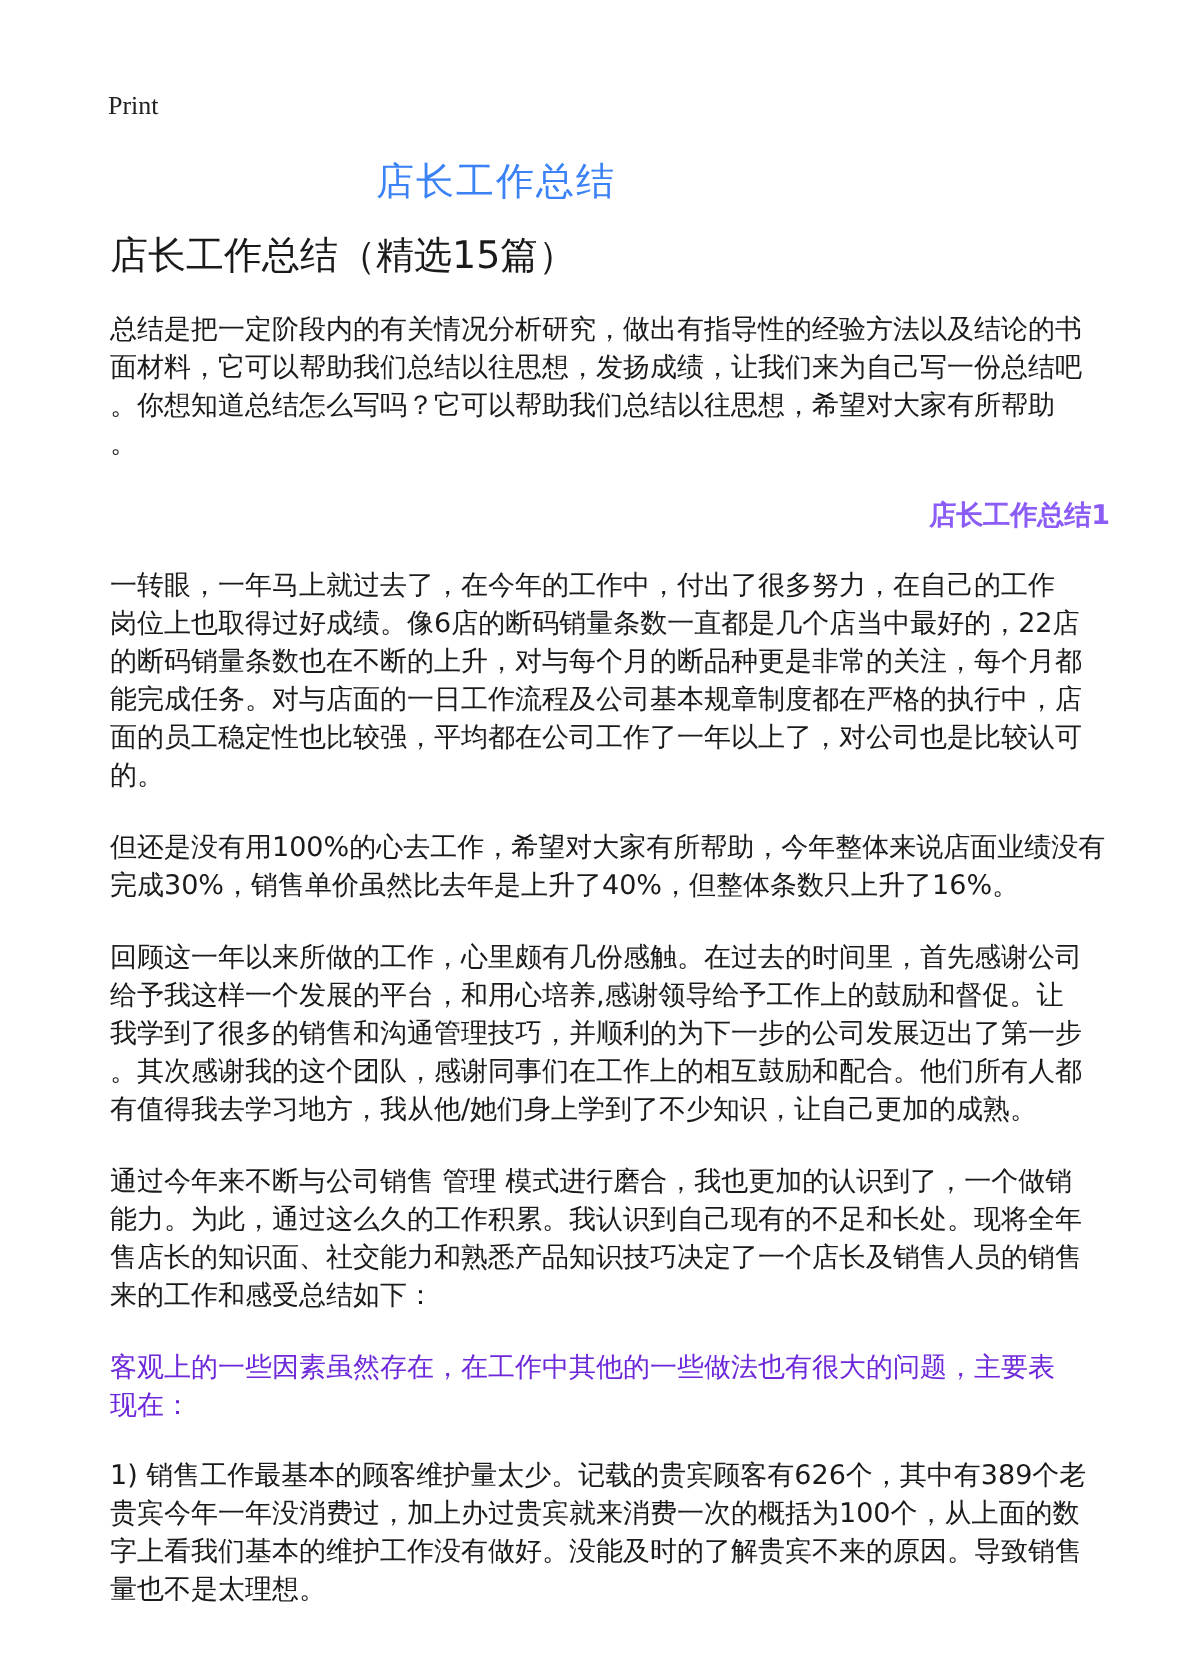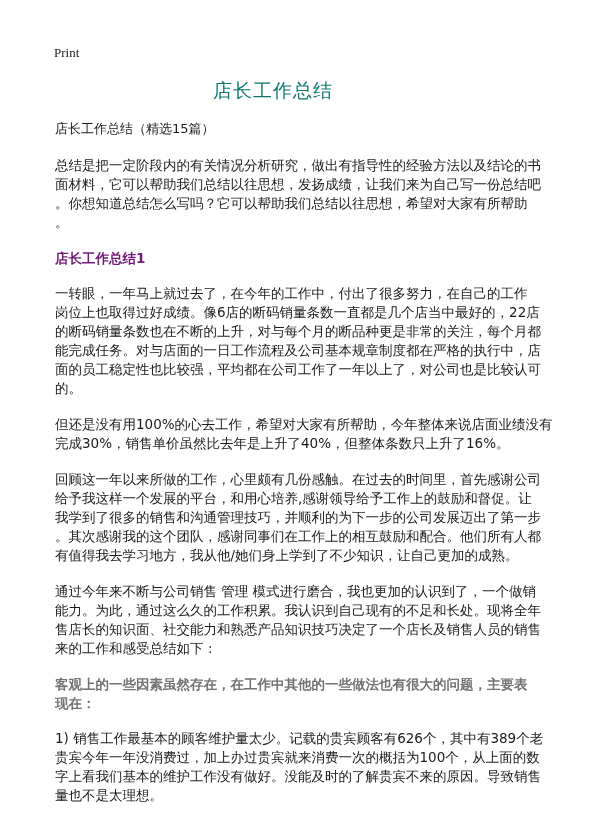--- a/index.html
+++ b/index.html
@@ -32,58 +32,58 @@
       color: #222;
     }
     .doc-title {
       position: absolute;
       left: 0;
       top: 78px;
       width: 496px;
       text-align: center;
       font-size: 19px;
       letter-spacing: 1px;
-      color: #0f766e;
+      color: #3b82f6;
       margin: 0;
       font-weight: normal;
-      padding-left: 25px;
     }
     .content {
       position: absolute;
       left: 55px;
       top: 119px;
       width: 500px;
     }
     .subtitle {
-      font-size: 13px;
+      font-size: 19px;
       line-height: 19px;
       margin: 0 0 18px 0;
       color: #1a1a1a;
       white-space: nowrap;
     }
     .para {
       font-size: 13.5px;
       line-height: 19px;
       margin: 16px 0 17px 0;
       color: #1a1a1a;
     }
     .para .ln {
       display: block;
       white-space: nowrap;
     }
     .section-heading {
       font-size: 13.5px;
       line-height: 19px;
       font-weight: bold;
       margin: 0 0 12px 0;
-      color: #701a75;
+      color: #8b5cf6;
+      text-align: right;
     }
     .bold-para {
-      font-weight: bold;
-      color: #737373;
+      font-weight: normal;
+      color: #6d28d9;
     }
   </style>
 </head>
 <body>
 
 <div class="page">
 
   <div class="print-label">Print</div>
 
   <h1 class="doc-title">店长工作总结</h1>

